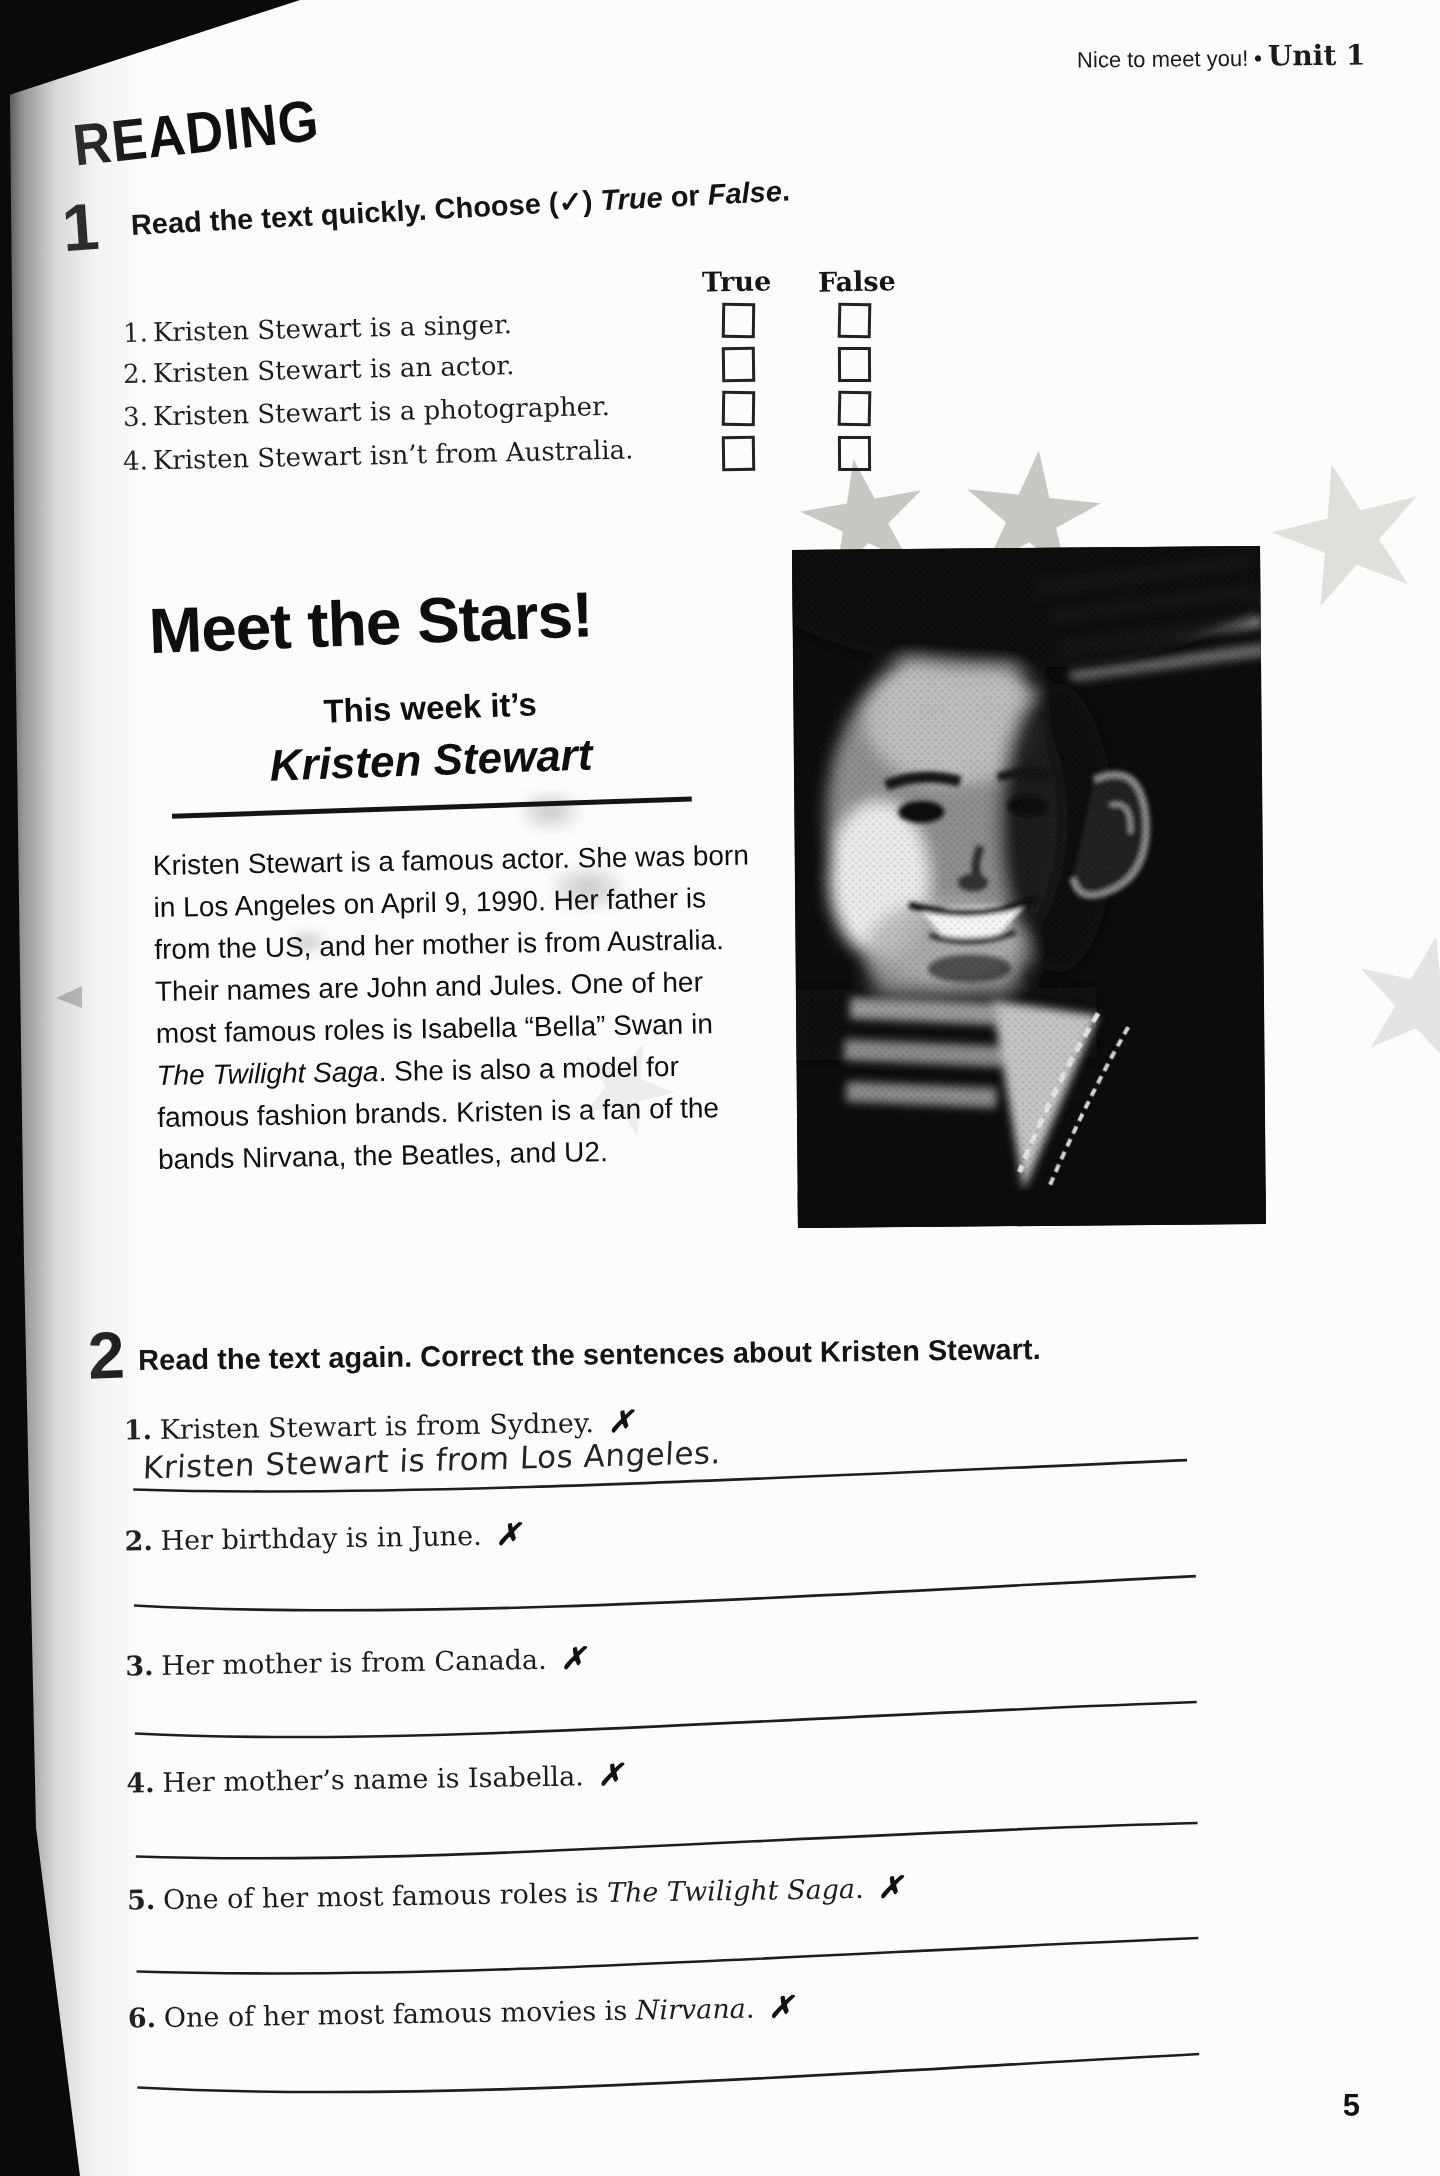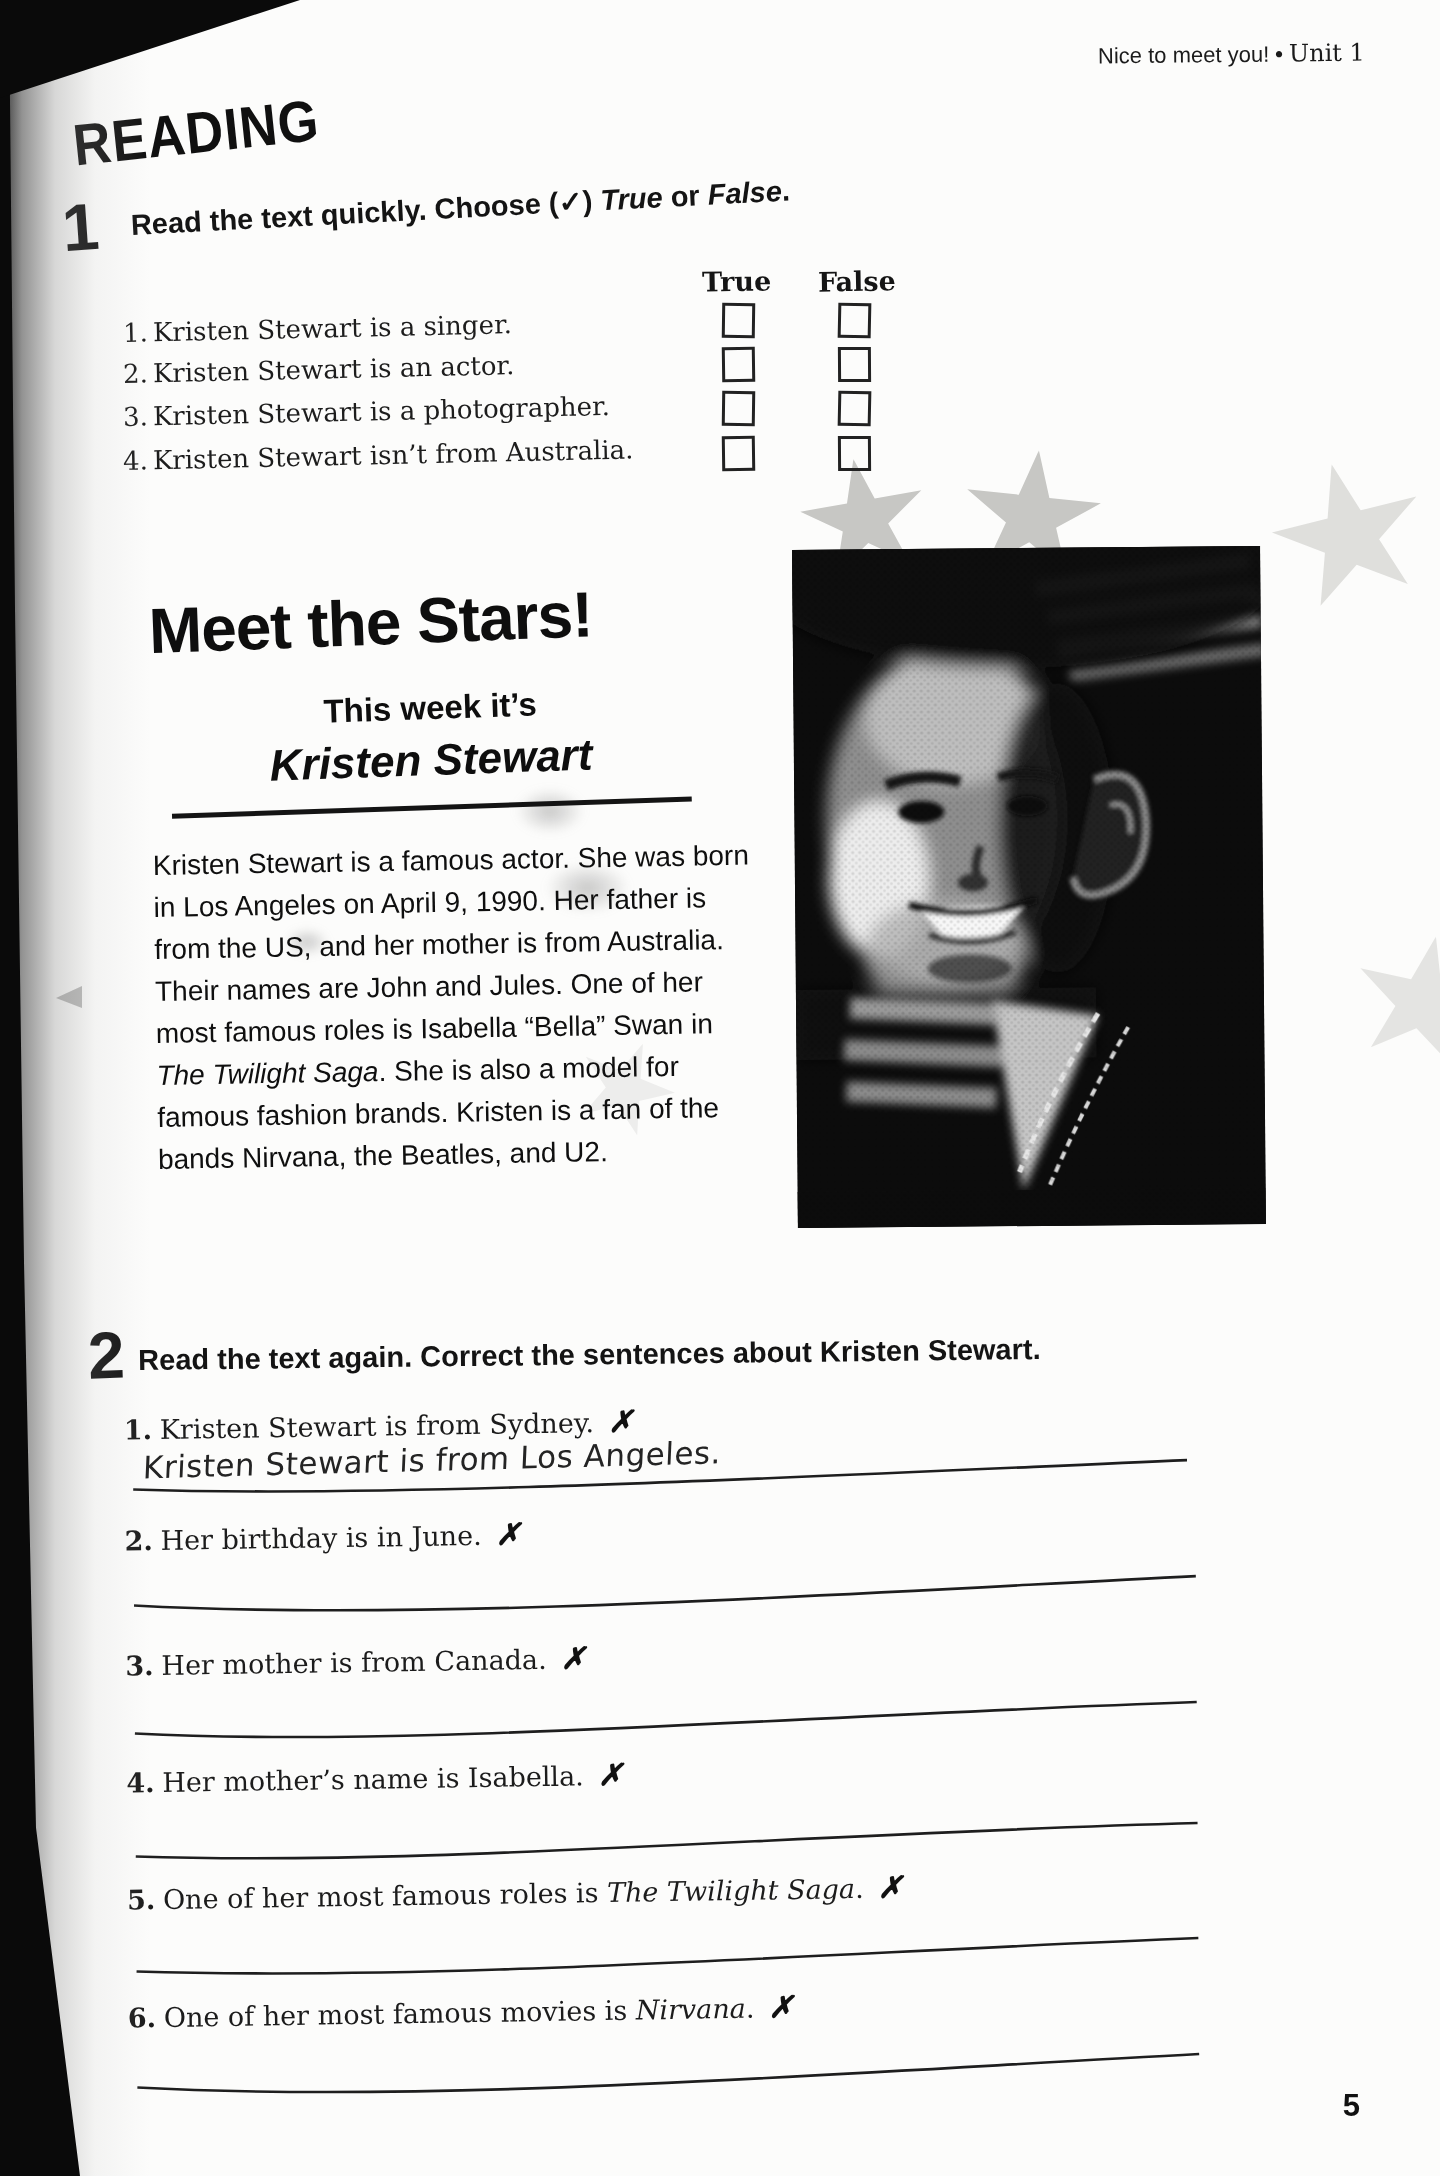--- a/index.html
+++ b/index.html
@@ -12,21 +12,21 @@
   .gutter-core{position:absolute;left:0;top:0;width:95px;height:100%;background:#0a0a0a;z-index:5;pointer-events:none;
     clip-path:polygon(0 0,9px 0,15px 28%,24px 58%,36px 84%,80px 100%,0 100%);}
   .corner-wedge{position:absolute;left:0;top:0;width:300px;height:98px;background:#0a0a0a;z-index:6;
     clip-path:polygon(0 0,100% 0,0 100%);}
   .smudge{position:absolute;border-radius:50%;background:radial-gradient(closest-side,rgba(120,120,120,.4),rgba(120,120,120,0));filter:blur(4px);z-index:1;}
   .left-arrow{position:absolute;left:56px;top:986px;width:26px;height:22px;background:#8f8f8f;opacity:.6;z-index:3;
     clip-path:polygon(100% 0,100% 100%,0 55%);}
 
   
   .header{position:absolute;top:40px;right:75px;z-index:3;font-size:22px;transform:rotate(-.6deg);white-space:nowrap;}
-  .header .unit{font-family:"DejaVu Serif",serif;font-weight:400;font-size:24px;}
+  .header .unit{font-family:"DejaVu Serif",serif;font-weight:700;font-size:28px;}
   .header .bullet{font-weight:700;margin:0 6px;}
 
   
   .reading-title{position:absolute;left:70px;top:112px;z-index:3;font-size:52px;font-weight:800;
     letter-spacing:1px;transform:rotate(-6deg) scaleY(1.12);transform-origin:left top;color:#101010;}
 
   
   .ex-num{position:absolute;z-index:3;font-weight:800;color:#101010;line-height:1;}
   .ex1-num{left:62px;top:194px;font-size:66px;transform:rotate(-4deg);}
   .ex2-num{left:88px;top:1322px;font-size:66px;transform:rotate(-2deg);}

